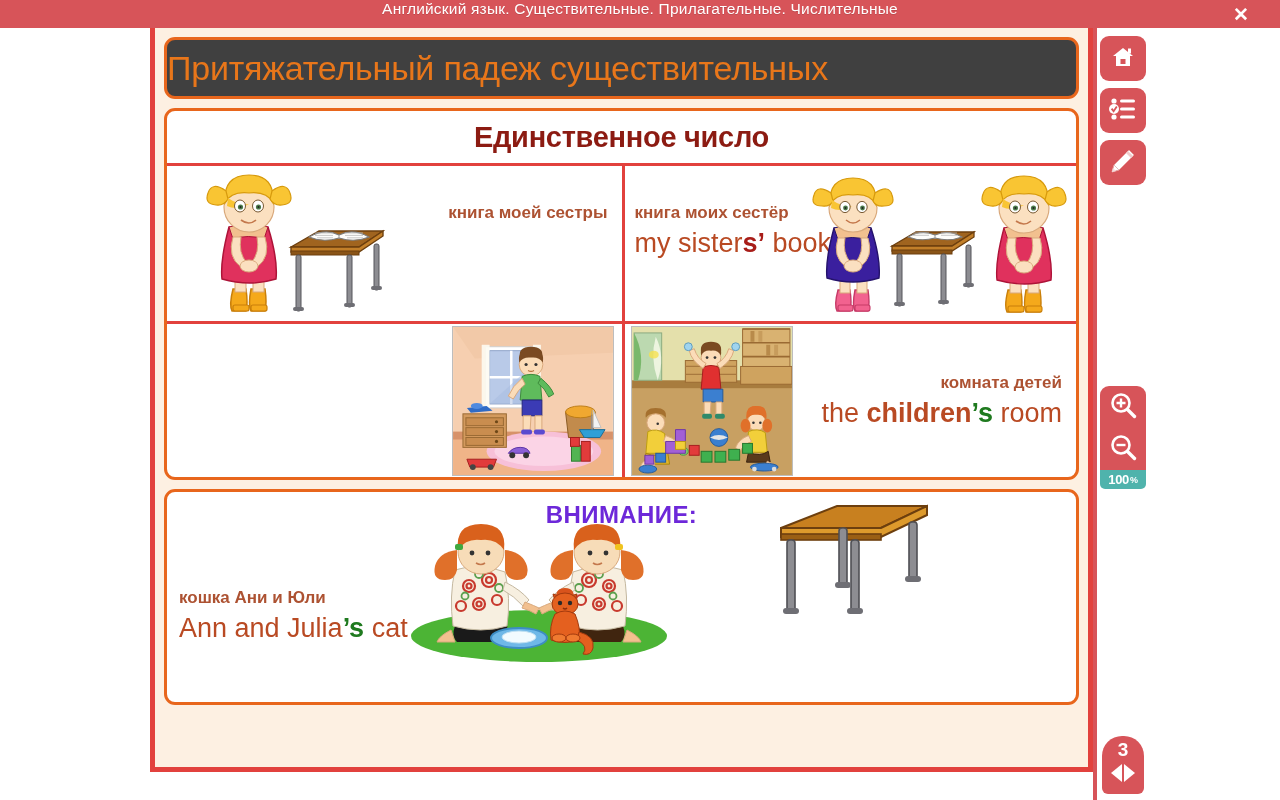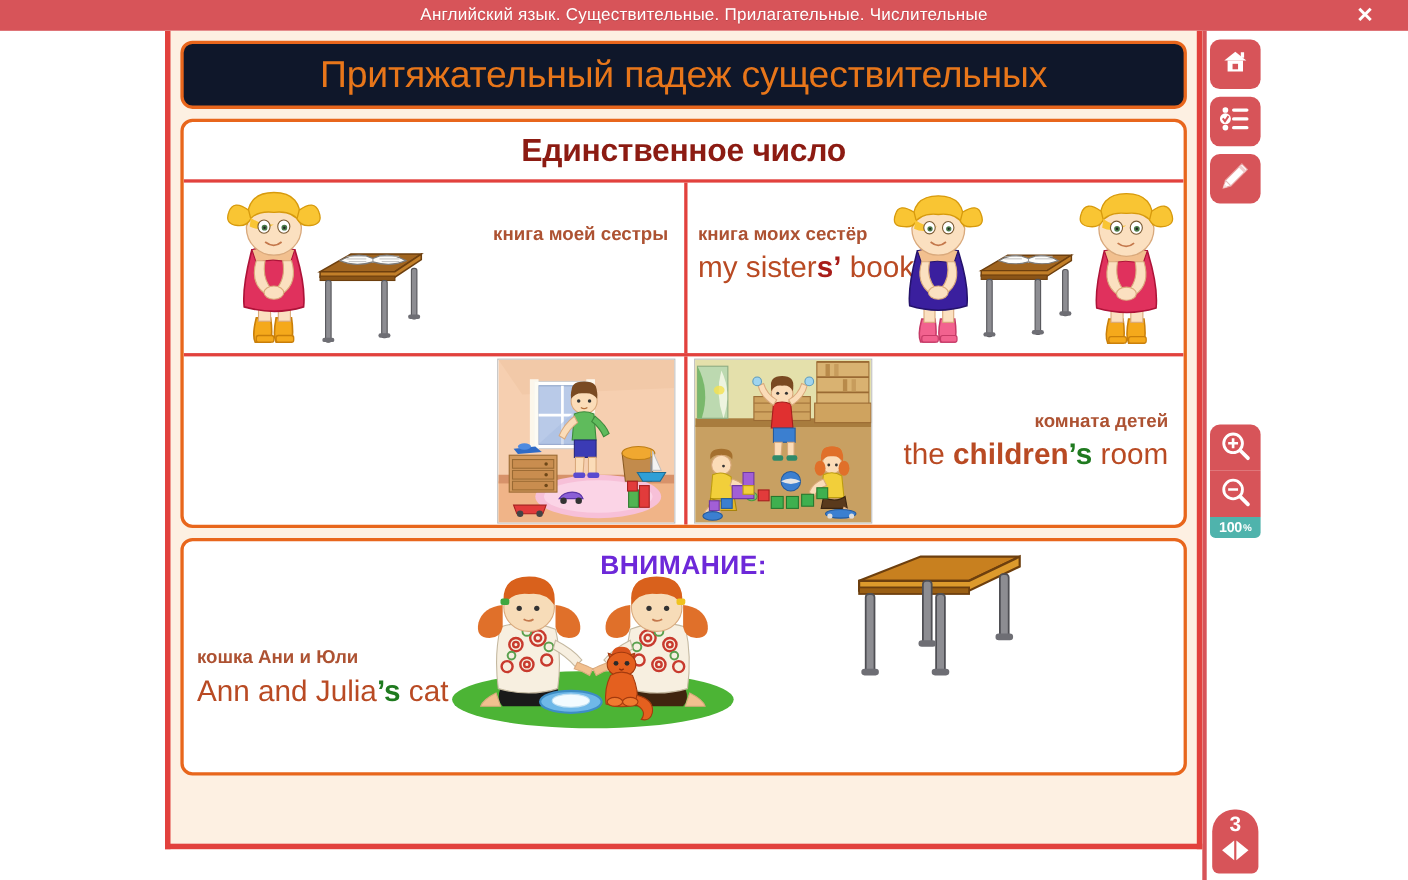--- a/index.html
+++ b/index.html
@@ -6,21 +6,21 @@
   html, body { width: 1280px; height: 800px; overflow: hidden; }
   body {
     font-family: "Liberation Sans", sans-serif;
     background: #ffffff;
   }
 
   
   #titlebar {
     position: absolute; left: 0; top: 0; width: 1280px; height: 28px;
     background: #d75459;
-    display: flex; align-items: center; justify-content: center;
+    display: flex; justify-content: center;
   }
   #titlebar-text {
     color: #ffffff; font-size: 15.5px; letter-spacing: .2px;
     text-shadow: 0 1px 0 rgba(0,0,0,.12);
   }
   #close-button {
     position: absolute; right: 22px; top: 0; height: 28px; width: 34px;
     display: flex; align-items: center; justify-content: center;
     color: #fff; font-size: 19px; font-weight: bold; cursor: pointer;
     line-height: 1;
@@ -47,22 +47,22 @@
 
   .panel {
     background: #ffffff;
     border: 3px solid #e8661c;
     border-radius: 11px;
   }
 
   
   #slide-title-panel {
     height: 62px;
-    display: flex; align-items: center; justify-content: center;
-    background: #0f172a;
+    display: flex; align-items: center; 
+    background: #404040;
   }
   #slide-title {
     color: #e8761a; font-size: 34px; font-weight: 500;
     letter-spacing: -.2px;
     white-space: nowrap;
   }
 
   
   #table-panel {
     margin-top: 9px; height: 372px;

